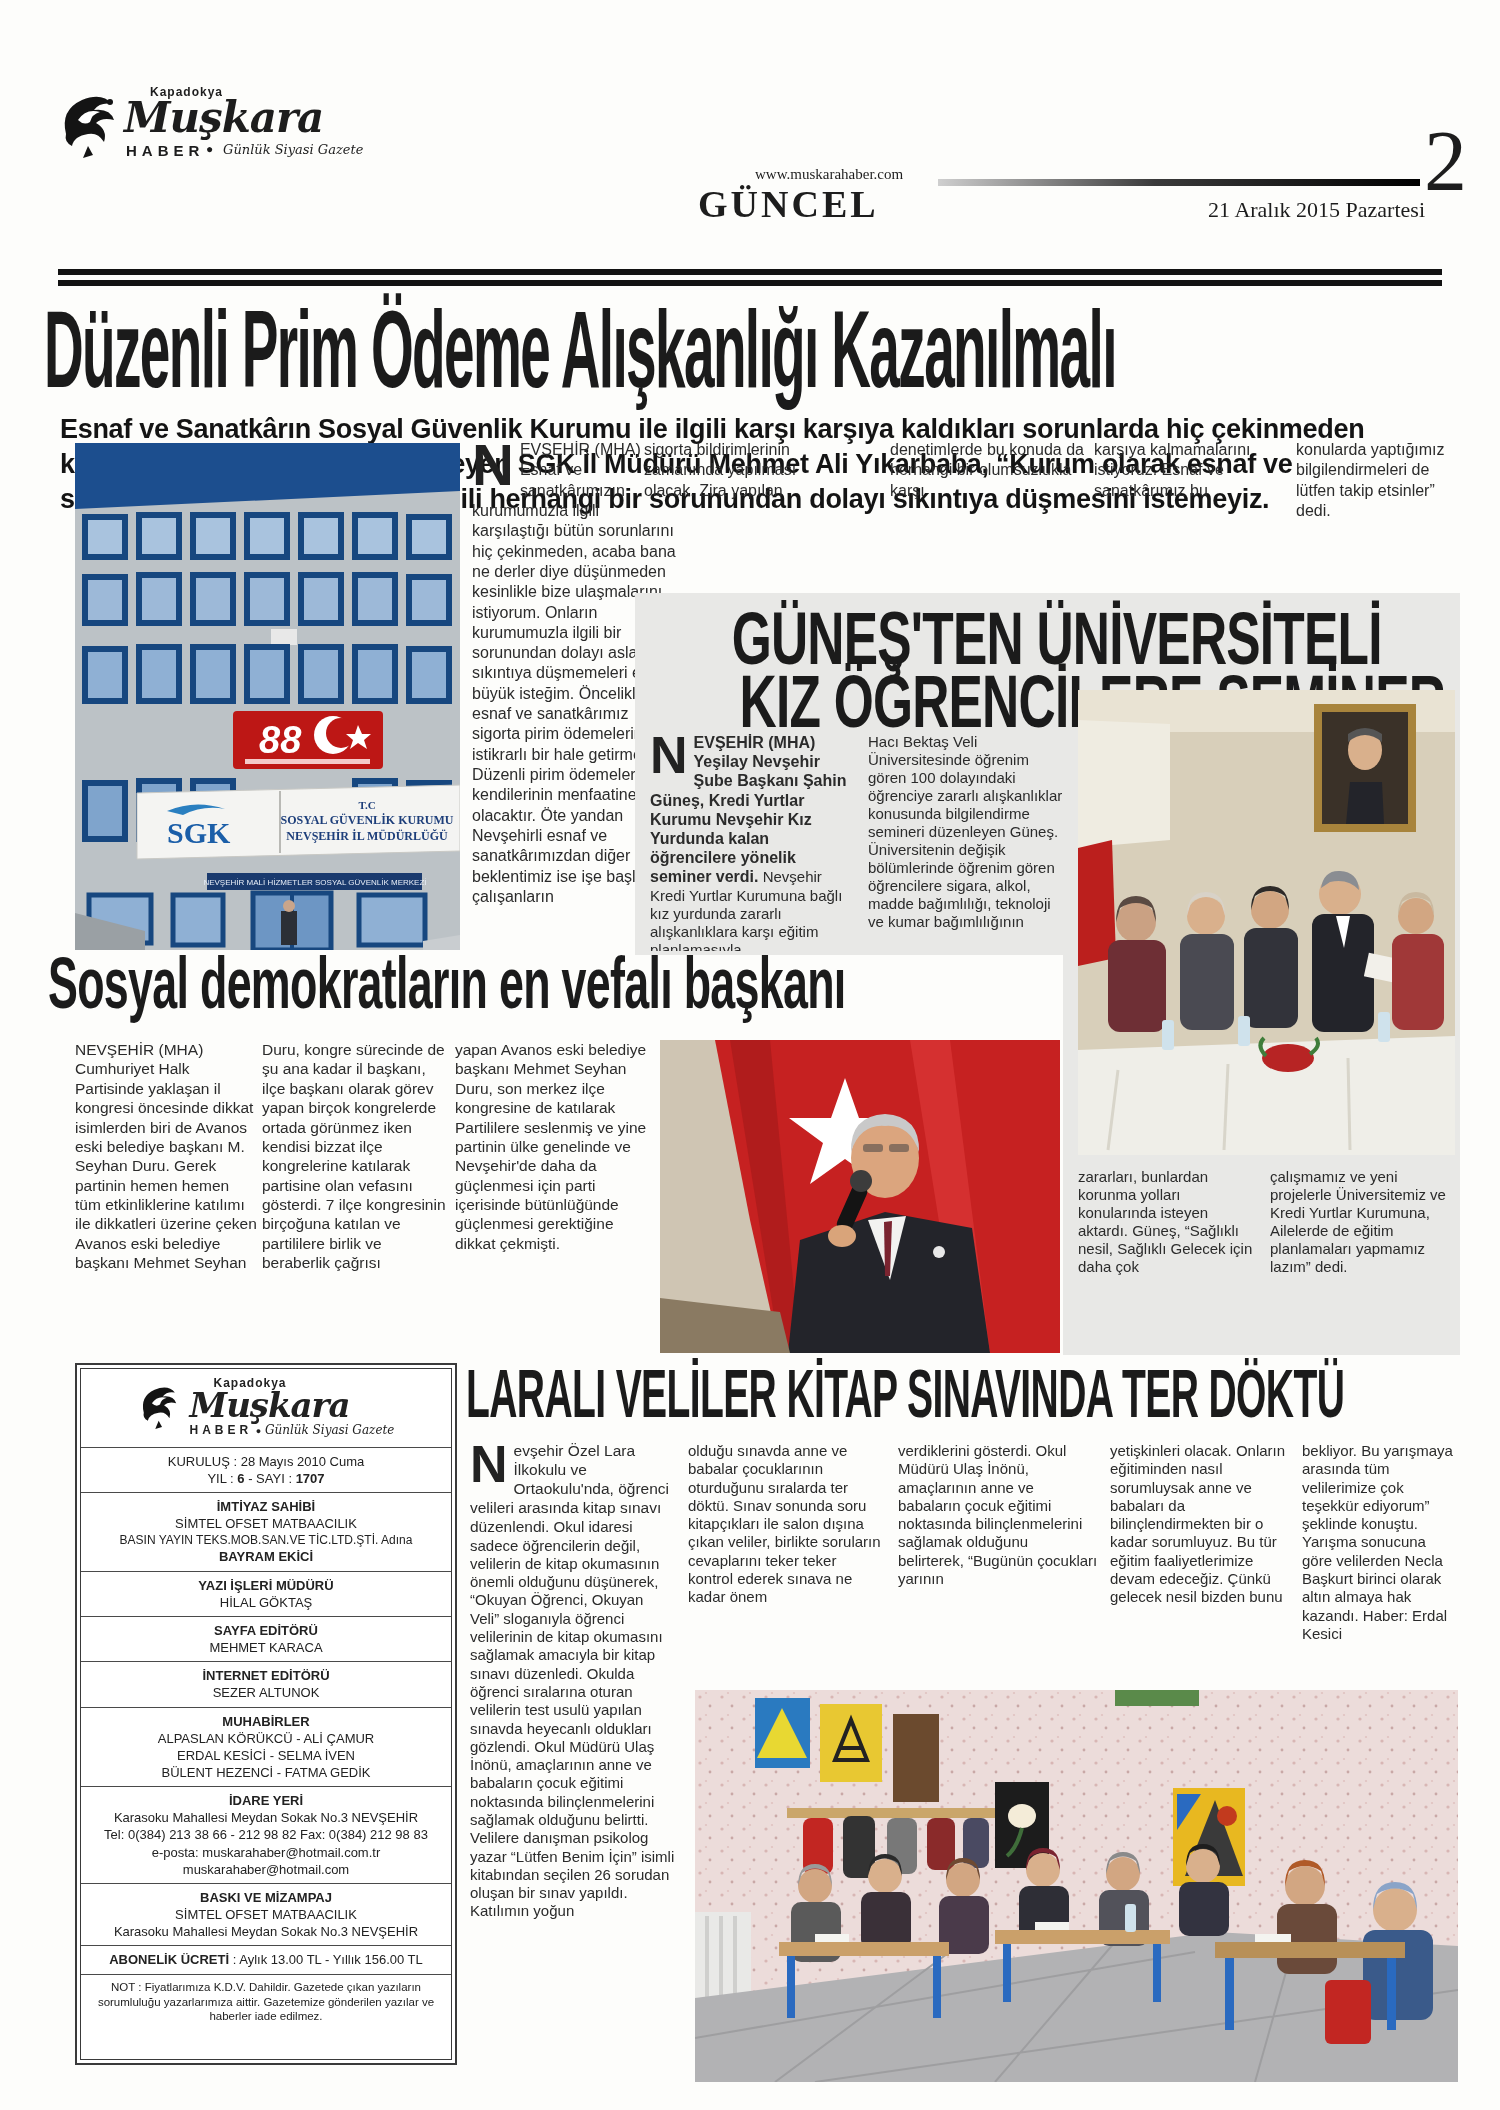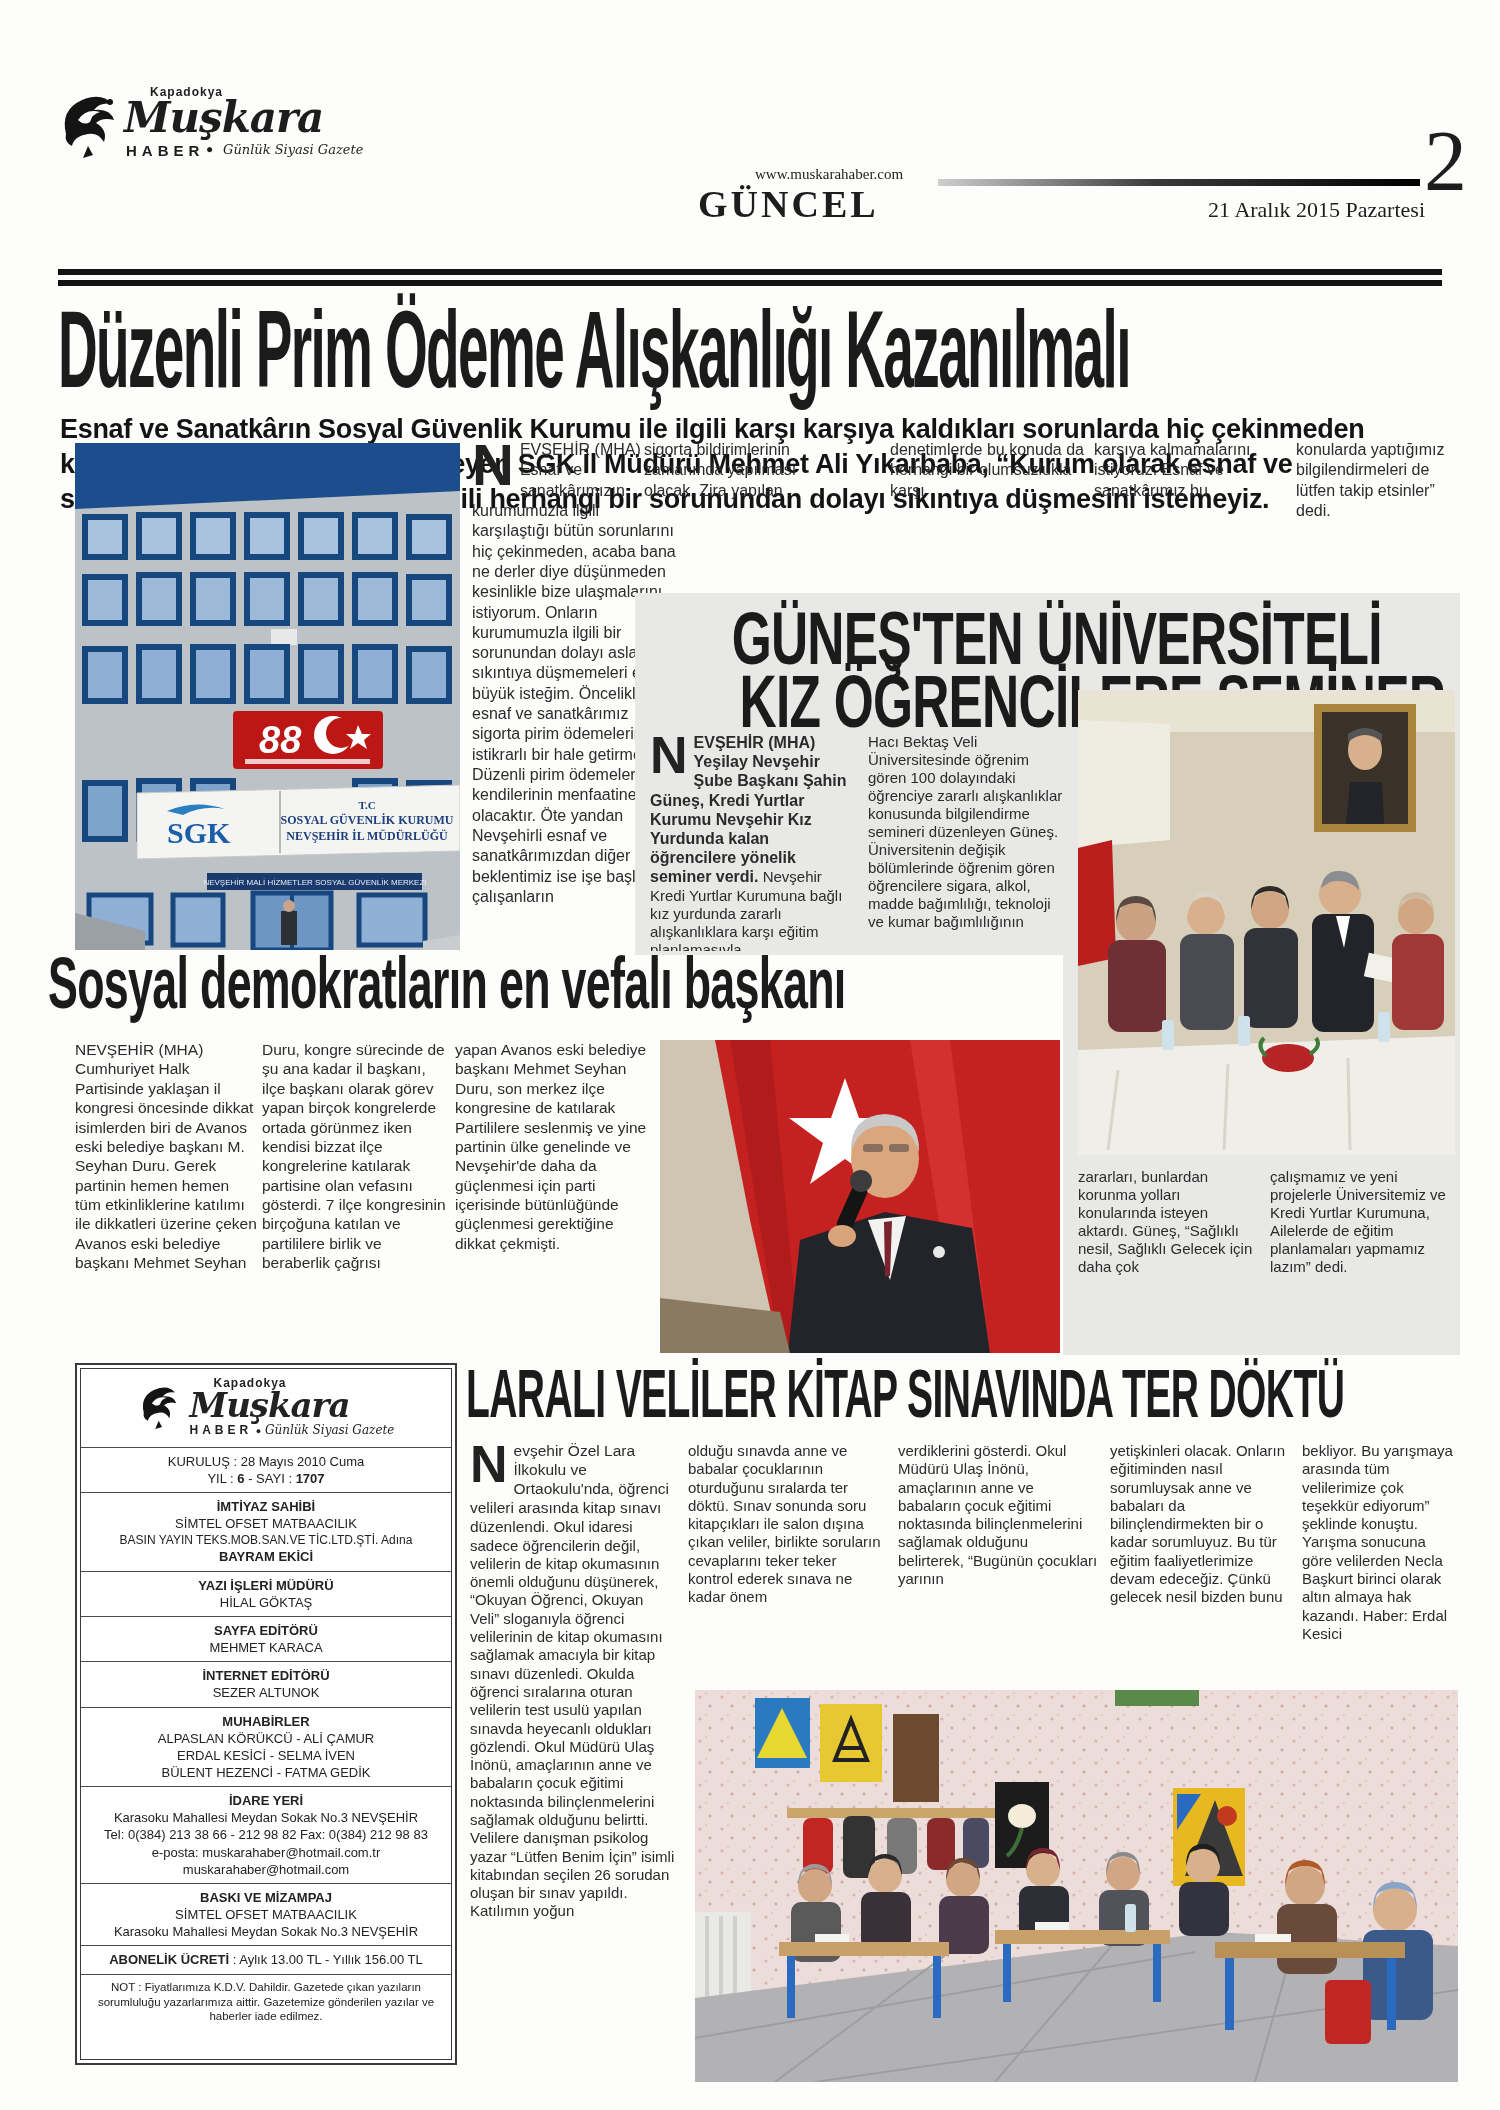--- a/index.html
+++ b/index.html
@@ -68,21 +68,21 @@
 
   <div class="abs serif" style="left:755px;top:166px;font-size:15px">www.muskarahaber.com</div>
   <div class="abs serif" style="left:698px;top:182px;font-size:38px;font-weight:700;letter-spacing:3px">GÜNCEL</div>
   <div class="abs gradline" style="left:938px;top:179px;width:482px;height:7px"></div>
   <div class="abs serif" style="left:1180px;top:197px;width:245px;font-size:22px;text-align:right">21 Aralık 2015 Pazartesi</div>
   <div class="abs serif" style="left:1424px;top:118px;font-size:86px;line-height:1">2</div>
 
   <div class="abs rule" style="left:58px;top:269px;width:1384px;height:6px"></div>
   <div class="abs rule" style="left:58px;top:280px;width:1384px;height:6px"></div>
 
-  <div class="abs" style="left:58px;top:293px;width:1390px;height:124px">
+  <div class="abs" style="left:44px;top:293px;width:1390px;height:124px">
     <span class="hscale h1s">Düzenli Prim Ödeme Alışkanlığı Kazanılmalı</span>
   </div>
   <div class="abs deck" style="left:60px;top:412px;width:1388px">Esnaf ve Sanatkârın Sosyal Güvenlik Kurumu ile ilgili karşı karşıya kaldıkları sorunlarda hiç çekinmeden kuruma müracaat etmelerini isteyen SGK İl Müdürü Mehmet Ali Yıkarbaba, “Kurum olarak esnaf ve sanatkârımızın kurumumuzla ilgili herhangi bir sorunundan dolayı sıkıntıya düşmesini istemeyiz.</div>
 
   <div class="abs photo" style="left:75px;top:443px;width:385px;height:507px">
     <svg width="385" height="507" viewBox="0 0 385 507">
       <rect width="385" height="507" fill="#bcc2c6"></rect>
       <polygon points="0,0 385,0 385,48 0,66" fill="#1c4e8e"></polygon>
       <g>
         <rect x="10" y="74" width="40" height="40" fill="#a9c3de" stroke="#17477f" stroke-width="6"></rect>

